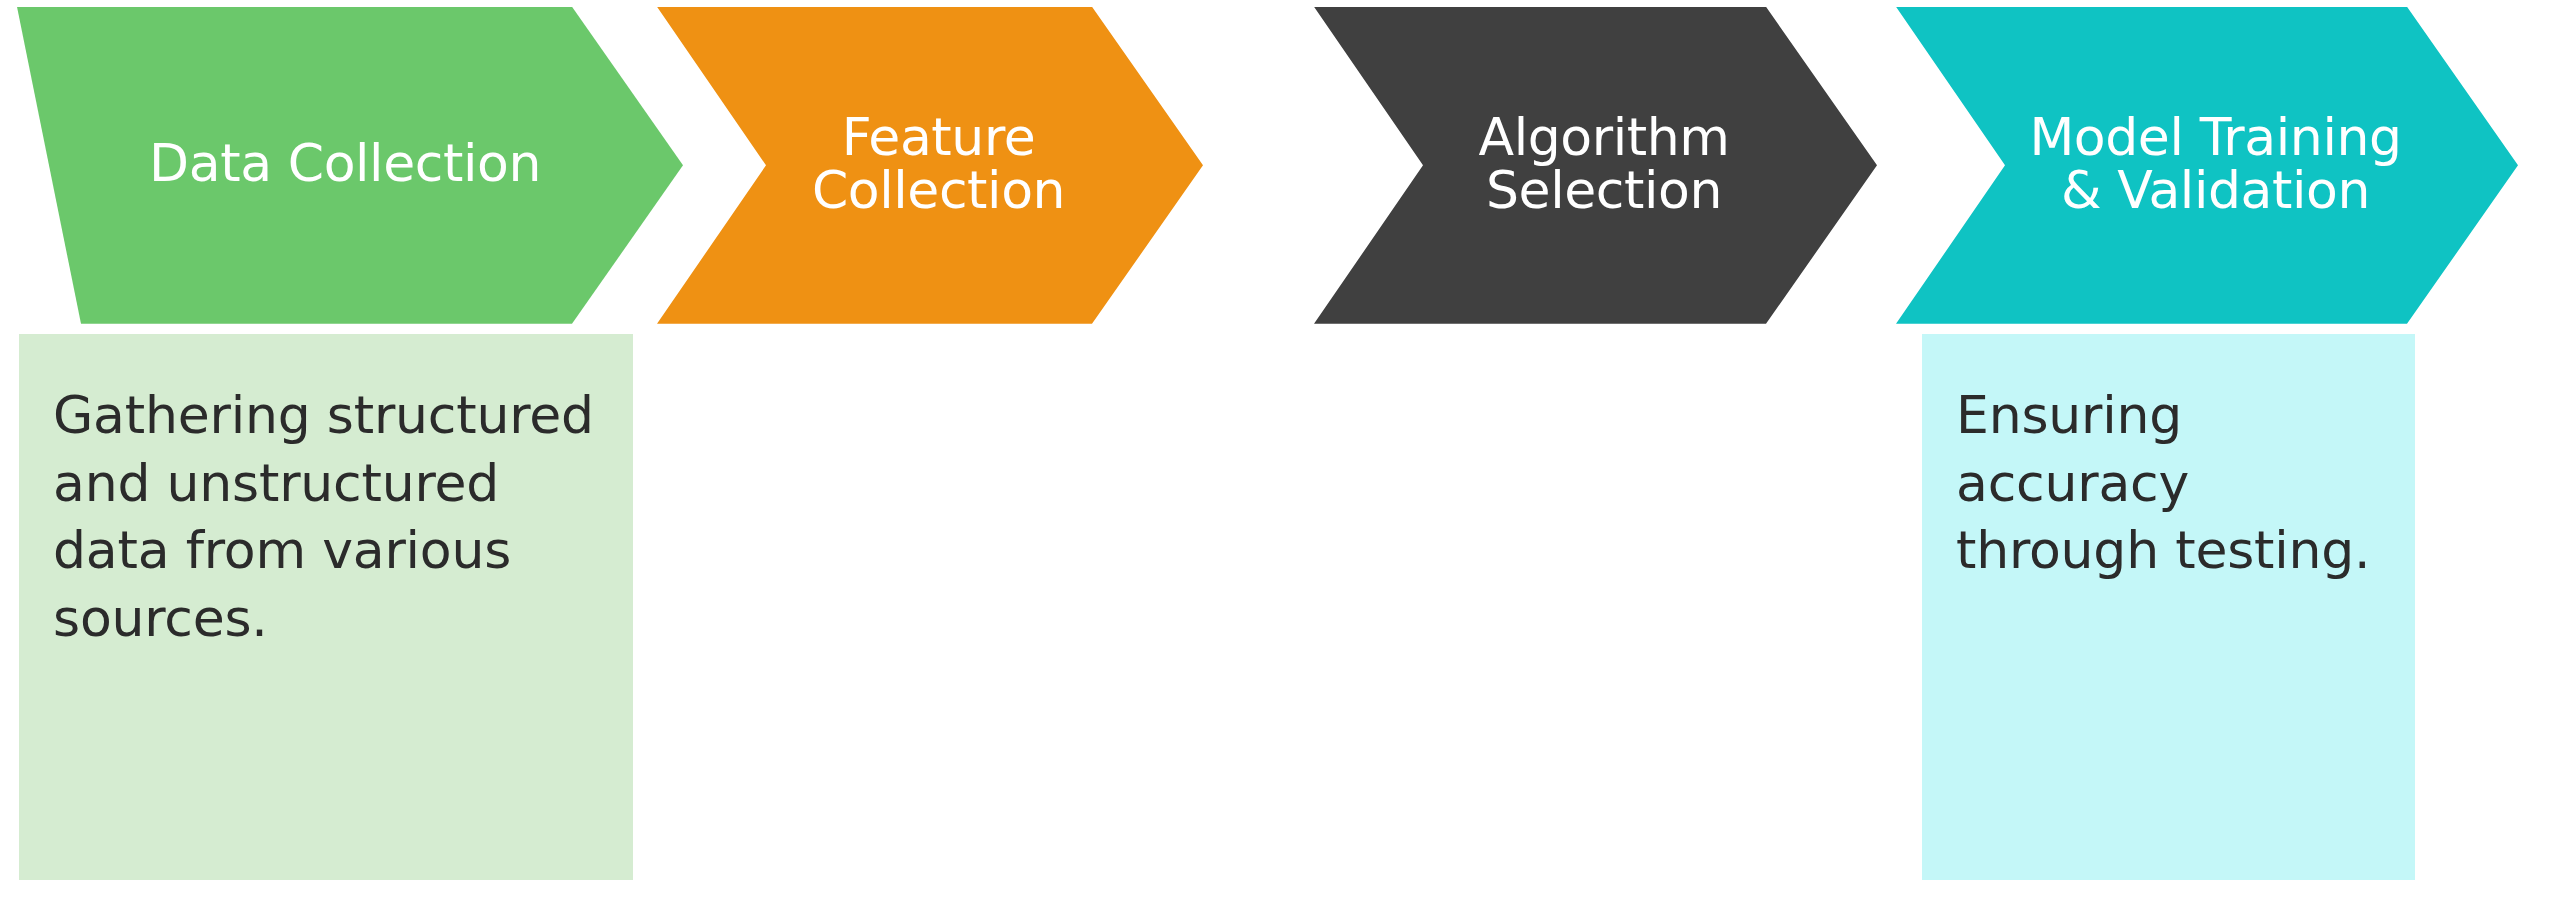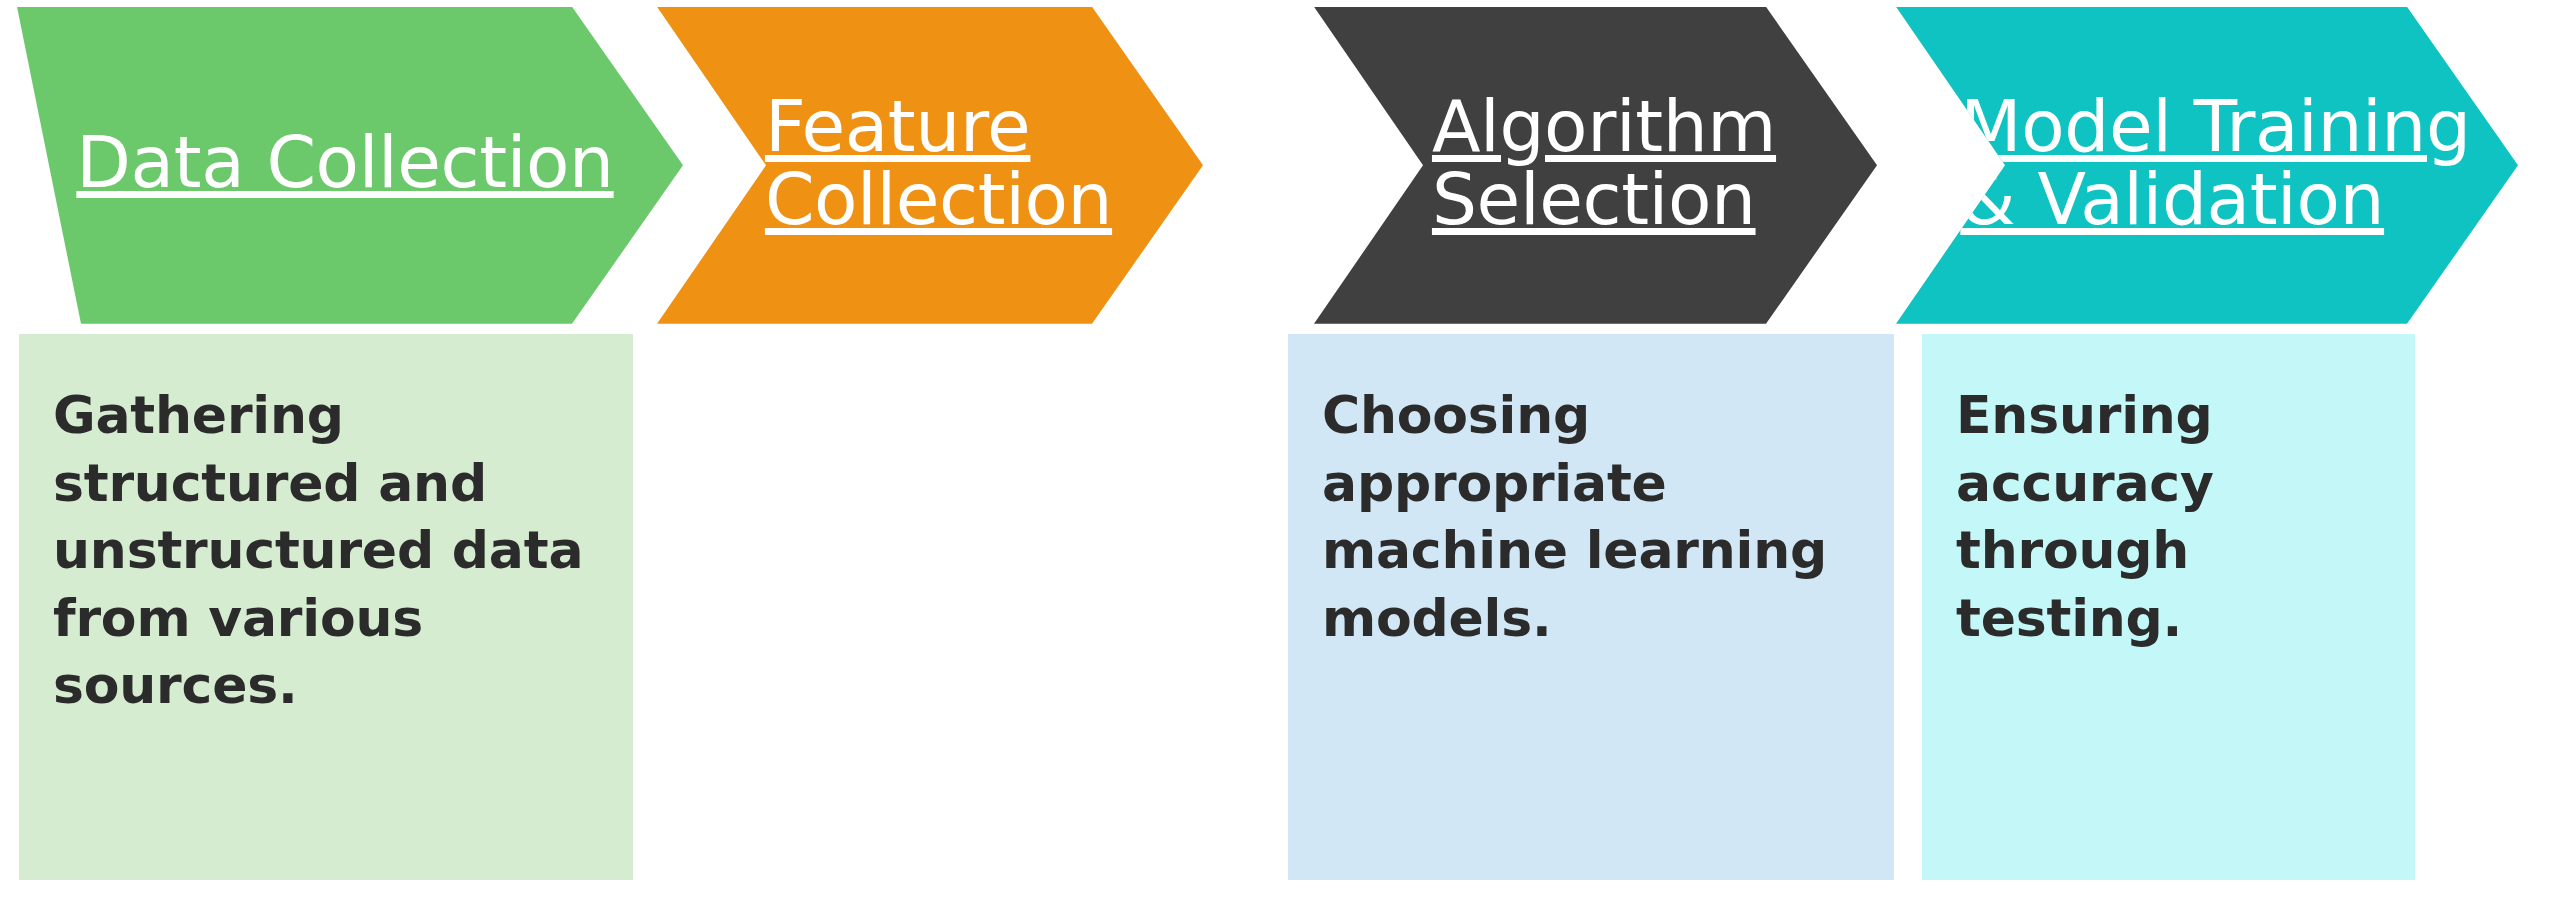--- a/index.html
+++ b/index.html
@@ -59,28 +59,27 @@
       calc(100% - 111px) 0,
       100% 50%,
       calc(100% - 111px) 100%,
       0 100%,
       109px 50%
     );
   }
 
   .chevron-label {
     color: #ffffff;
-    font-size: 71px;
+    font-size: 52px;
     line-height: 1.02;
-    text-align: left;
+    text-align: center;
     font-weight: 400;
     letter-spacing: -0.4px;
     white-space: pre-line;
     padding-bottom: 3.4px;
-    text-decoration: underline;
   }
   .chevron.first .chevron-label { padding-left: 41px; padding-right: 34px; }
   .chevron.mid .chevron-label   { padding-left: 51px; padding-right: 34px; }
 
   
   .card-row {
     position: absolute;
     left: 0;
     top: 334px;
     width: 2576px;
@@ -92,21 +91,21 @@
     top: 0;
     height: 546px;
     box-sizing: border-box;
     padding: 48px 38px 17px 34px;
   }
 
   .card-text {
     color: #2b2b2b;
     font-size: 52px;
     line-height: 1.30;
-    font-weight: 700;
+    font-weight: 400;
     letter-spacing: -0.2px;
     white-space: pre-line;
   }
 </style>
 </head>
 <body>
 
 <div id="diagram">
 
   <div class="chevron-row">
@@ -132,23 +131,20 @@
 
   </div>
 
   <div class="card-row">
 
     <div class="card" style="left:19px; width:614px; background:#D5ECD1;">
       <div class="card-text">Gathering structured and unstructured data from various sources.</div>
     </div>
 
 
-    <div class="card" style="left:1288px; width:606px; background:#D2E7F5;">
-      <div class="card-text">Choosing appropriate machine learning models.</div>
-    </div>
 
     <div class="card" style="left:1922px; width:493px; background:#C4F7F8;">
       <div class="card-text">Ensuring accuracy through testing.</div>
     </div>
 
   </div>
 
 </div>
 
 

